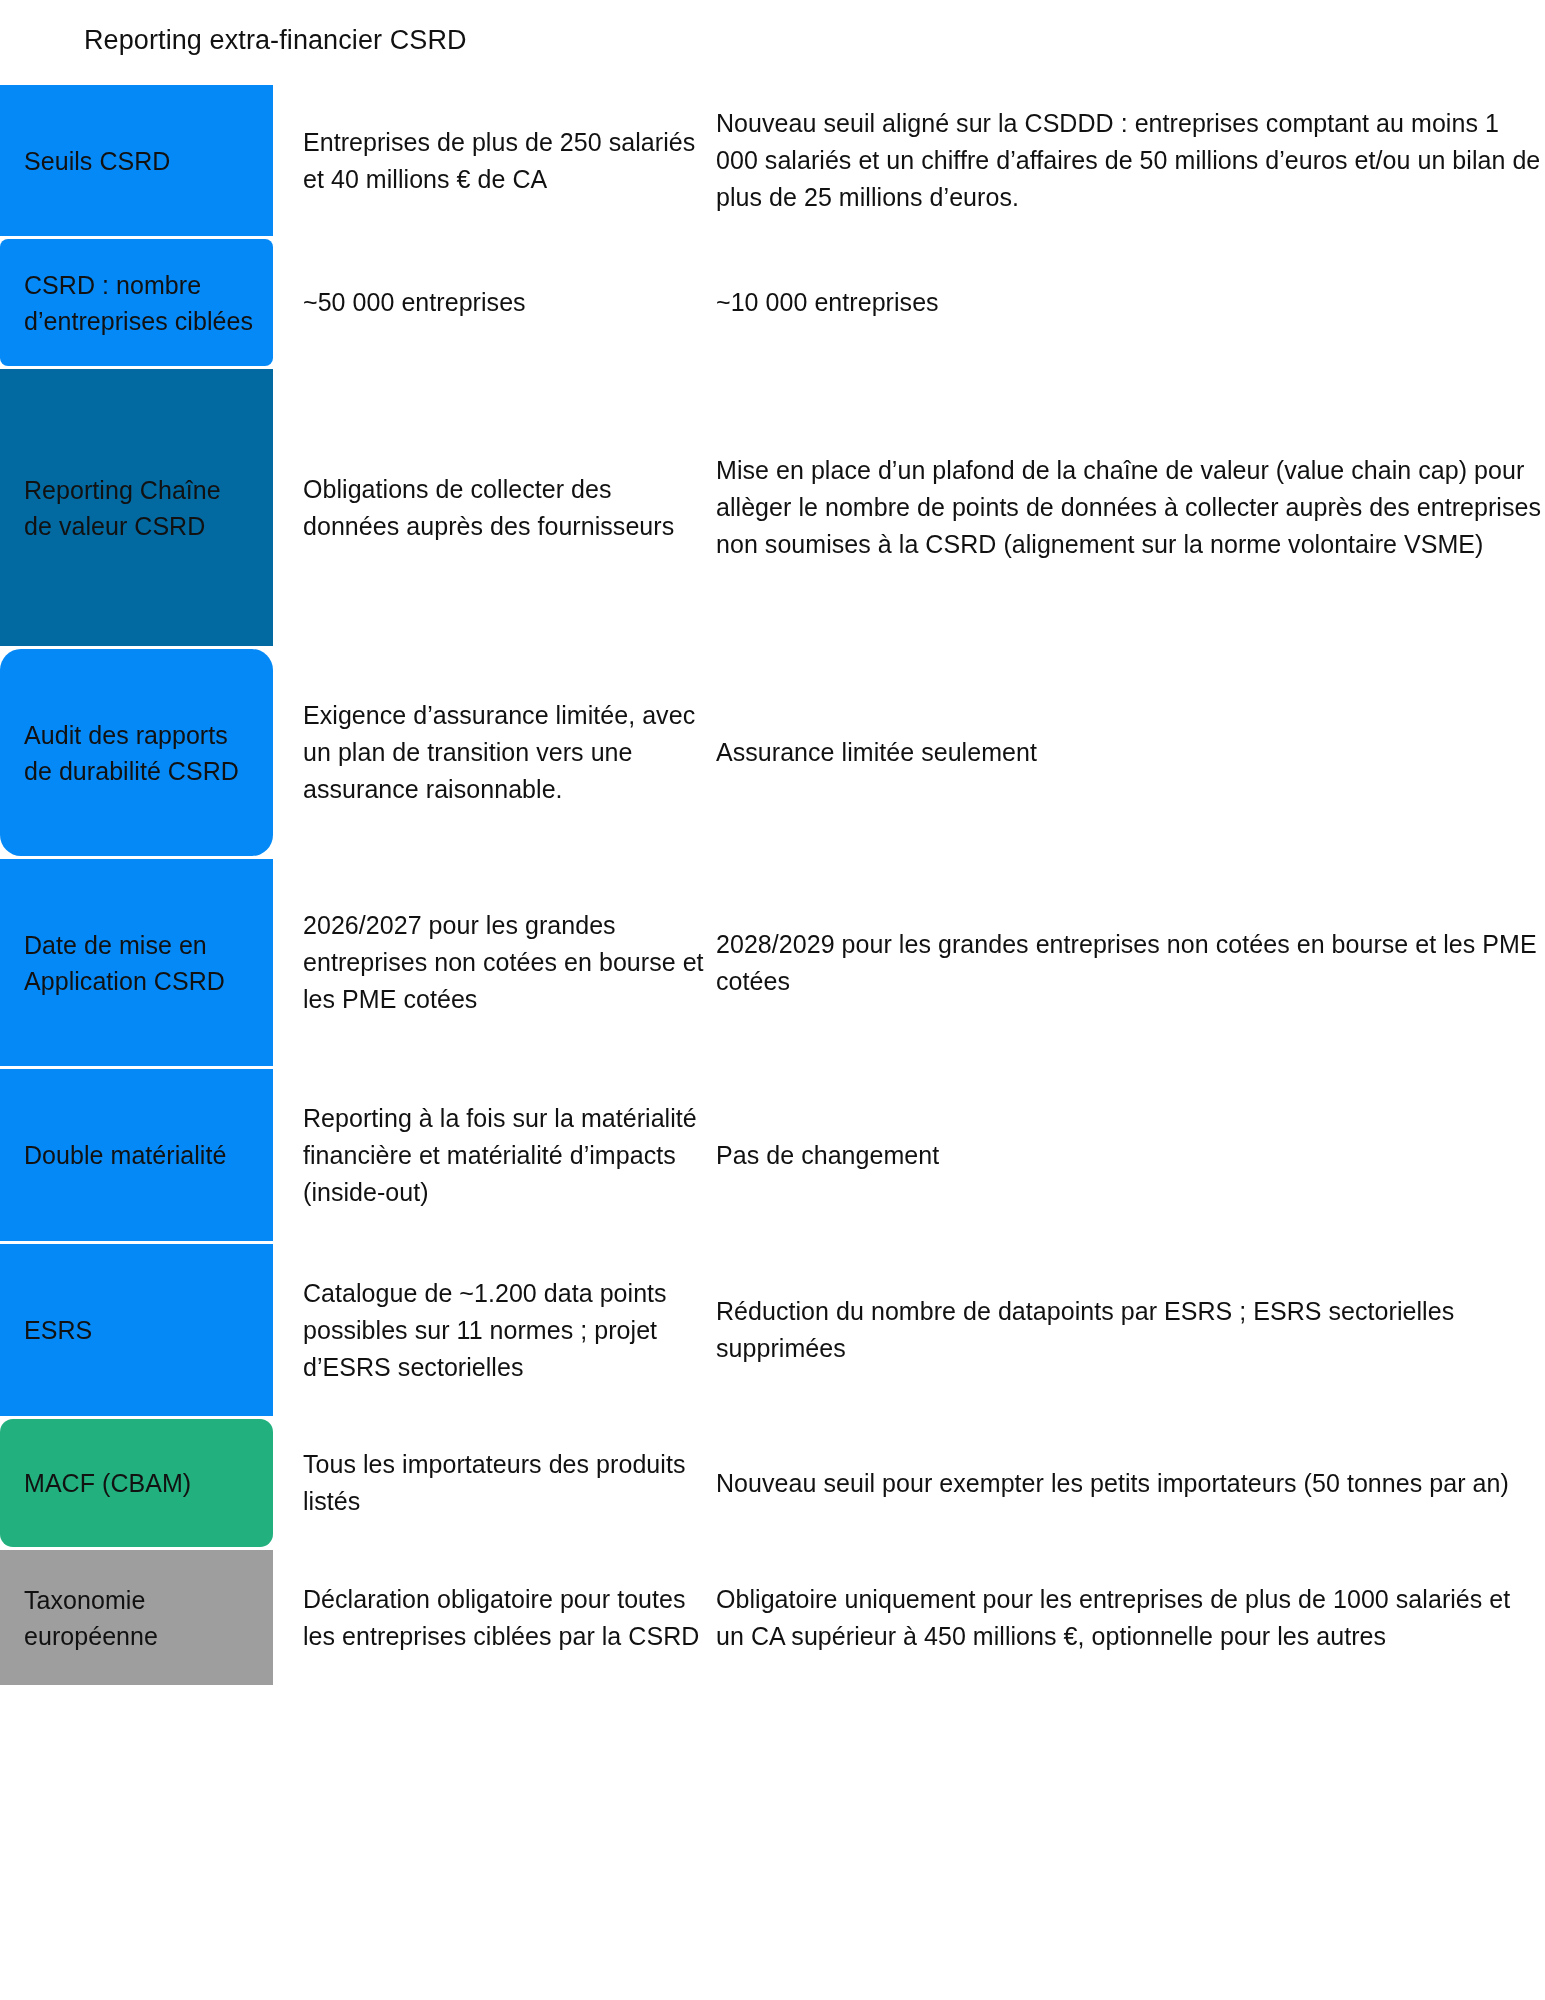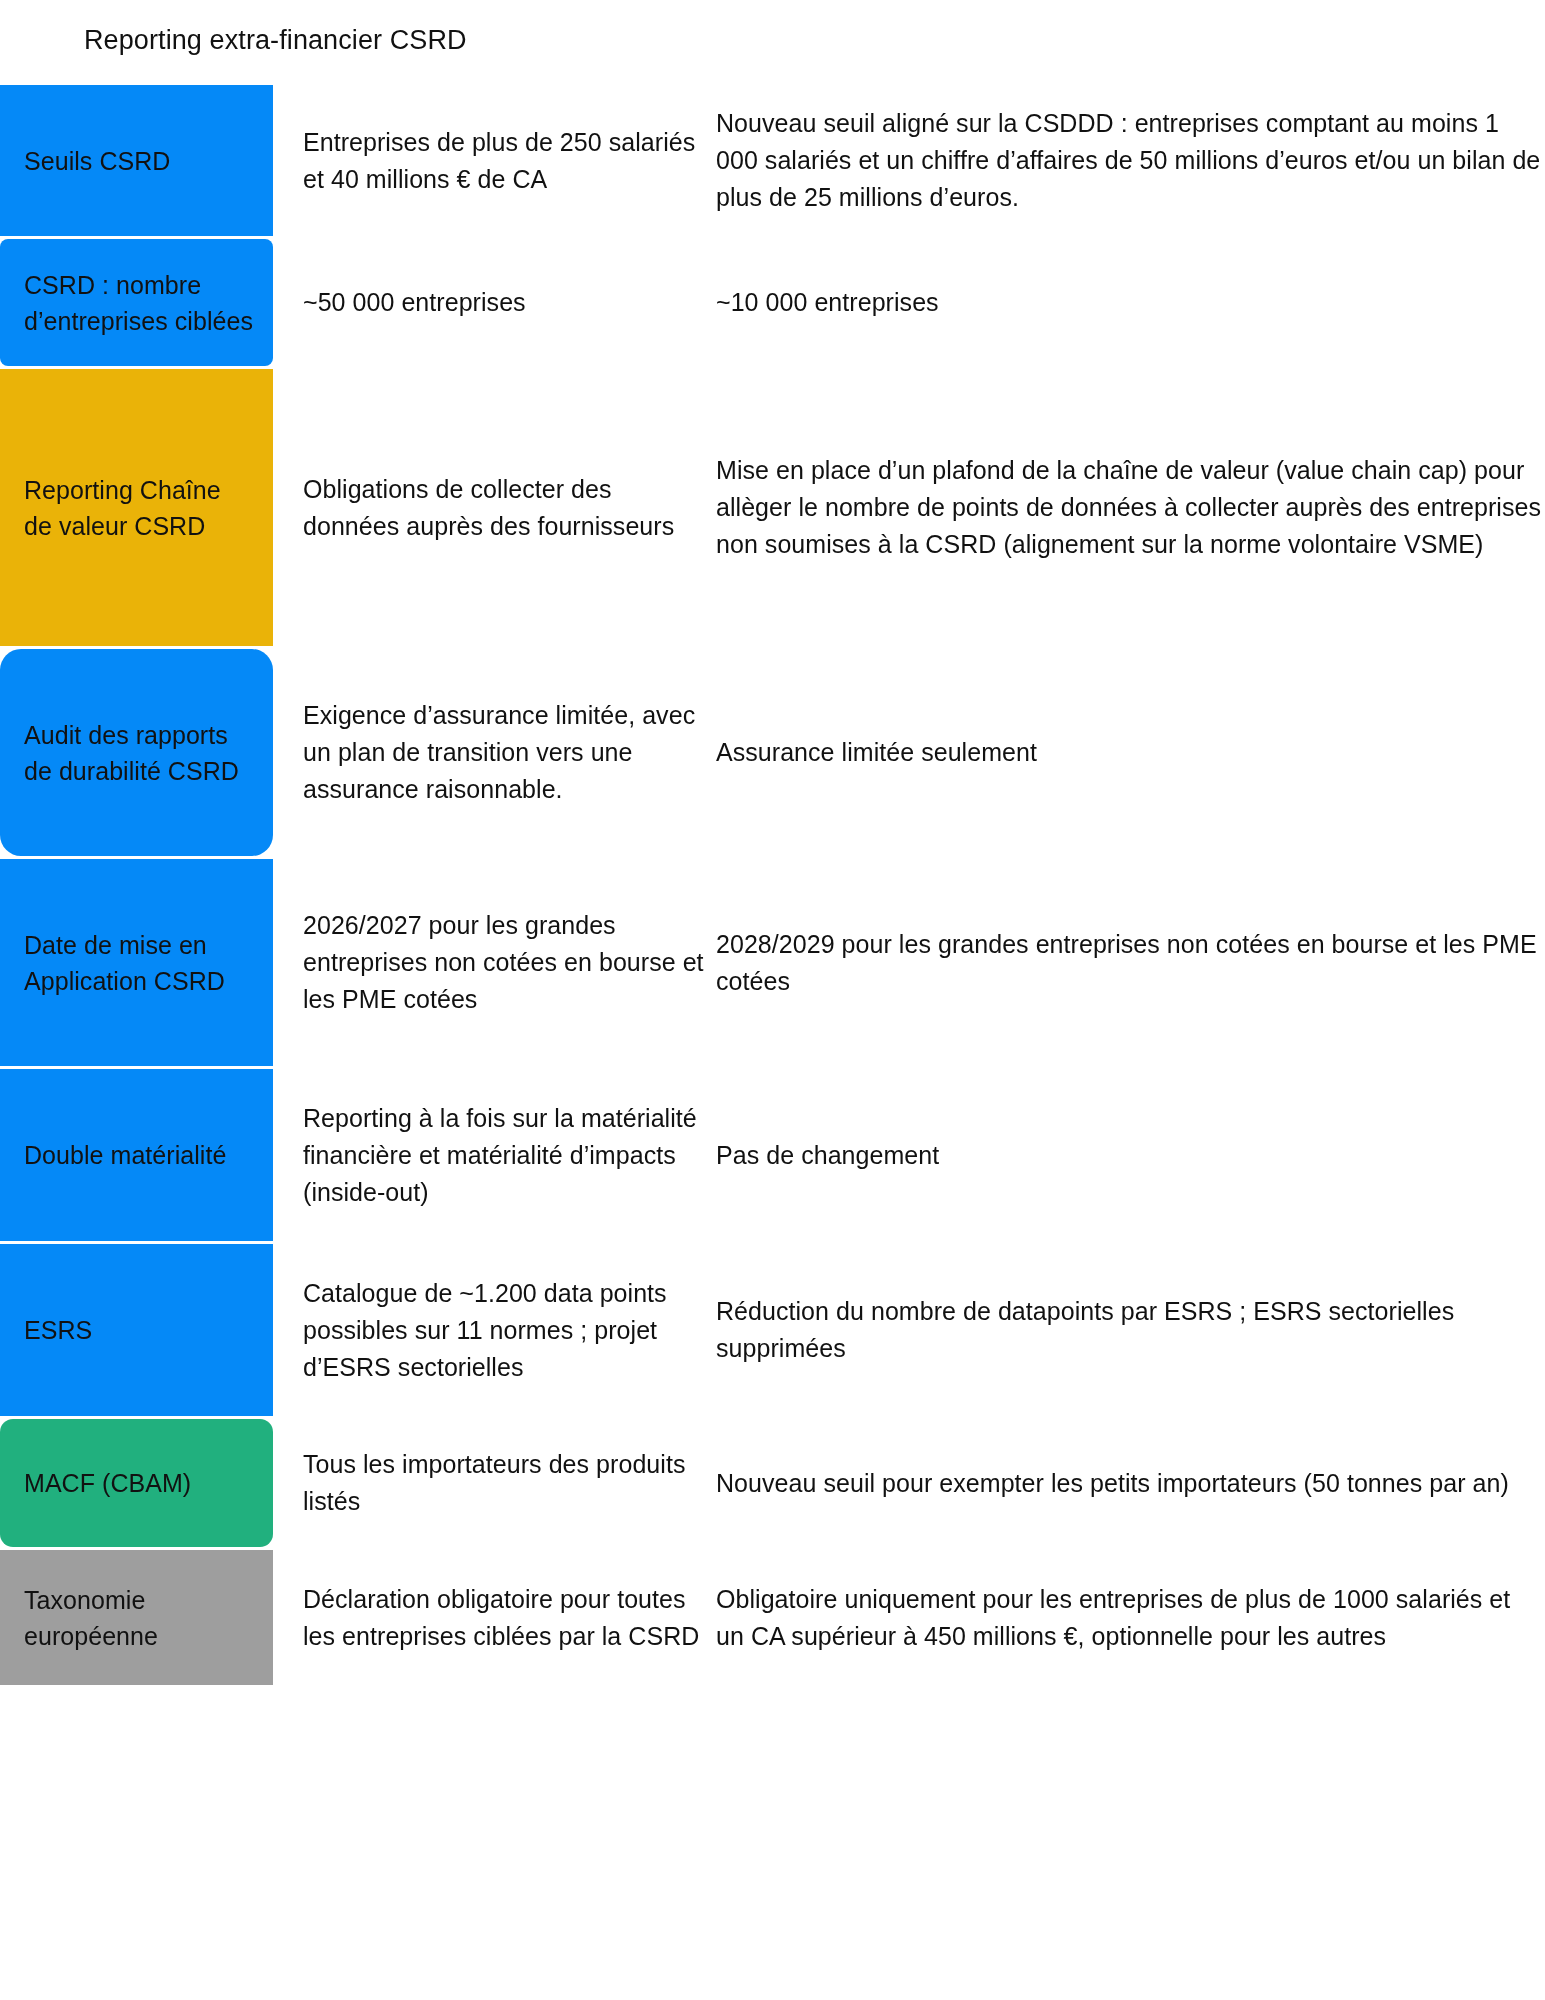--- a/index.html
+++ b/index.html
@@ -145,21 +145,21 @@
         <td class="cell-text col-before">~50 000 entreprises</td>
         <td></td>
         <td class="cell-text col-after">~10 000 entreprises</td>
       </tr>
       <tr class="spacer-row">
           <td colspan="5"></td>
         </tr>
 
       <tr class="r2">
         <td class="cell-label">
-          <div class="label-box" style="background-color: #eab308;">
+          <div class="label-box" style="background-color: #0369a1;">
             <span>Reporting Chaîne de valeur CSRD</span>
           </div>
         </td>
         <td></td>
         <td class="cell-text col-before">Obligations de collecter des données auprès des fournisseurs</td>
         <td></td>
         <td class="cell-text col-after">Mise en place d’un plafond de la chaîne de valeur (value chain cap) pour allèger le nombre de points de données à collecter auprès des entreprises non soumises à la CSRD (alignement sur la norme volontaire VSME)</td>
       </tr>
       <tr class="spacer-row">
           <td colspan="5"></td>

